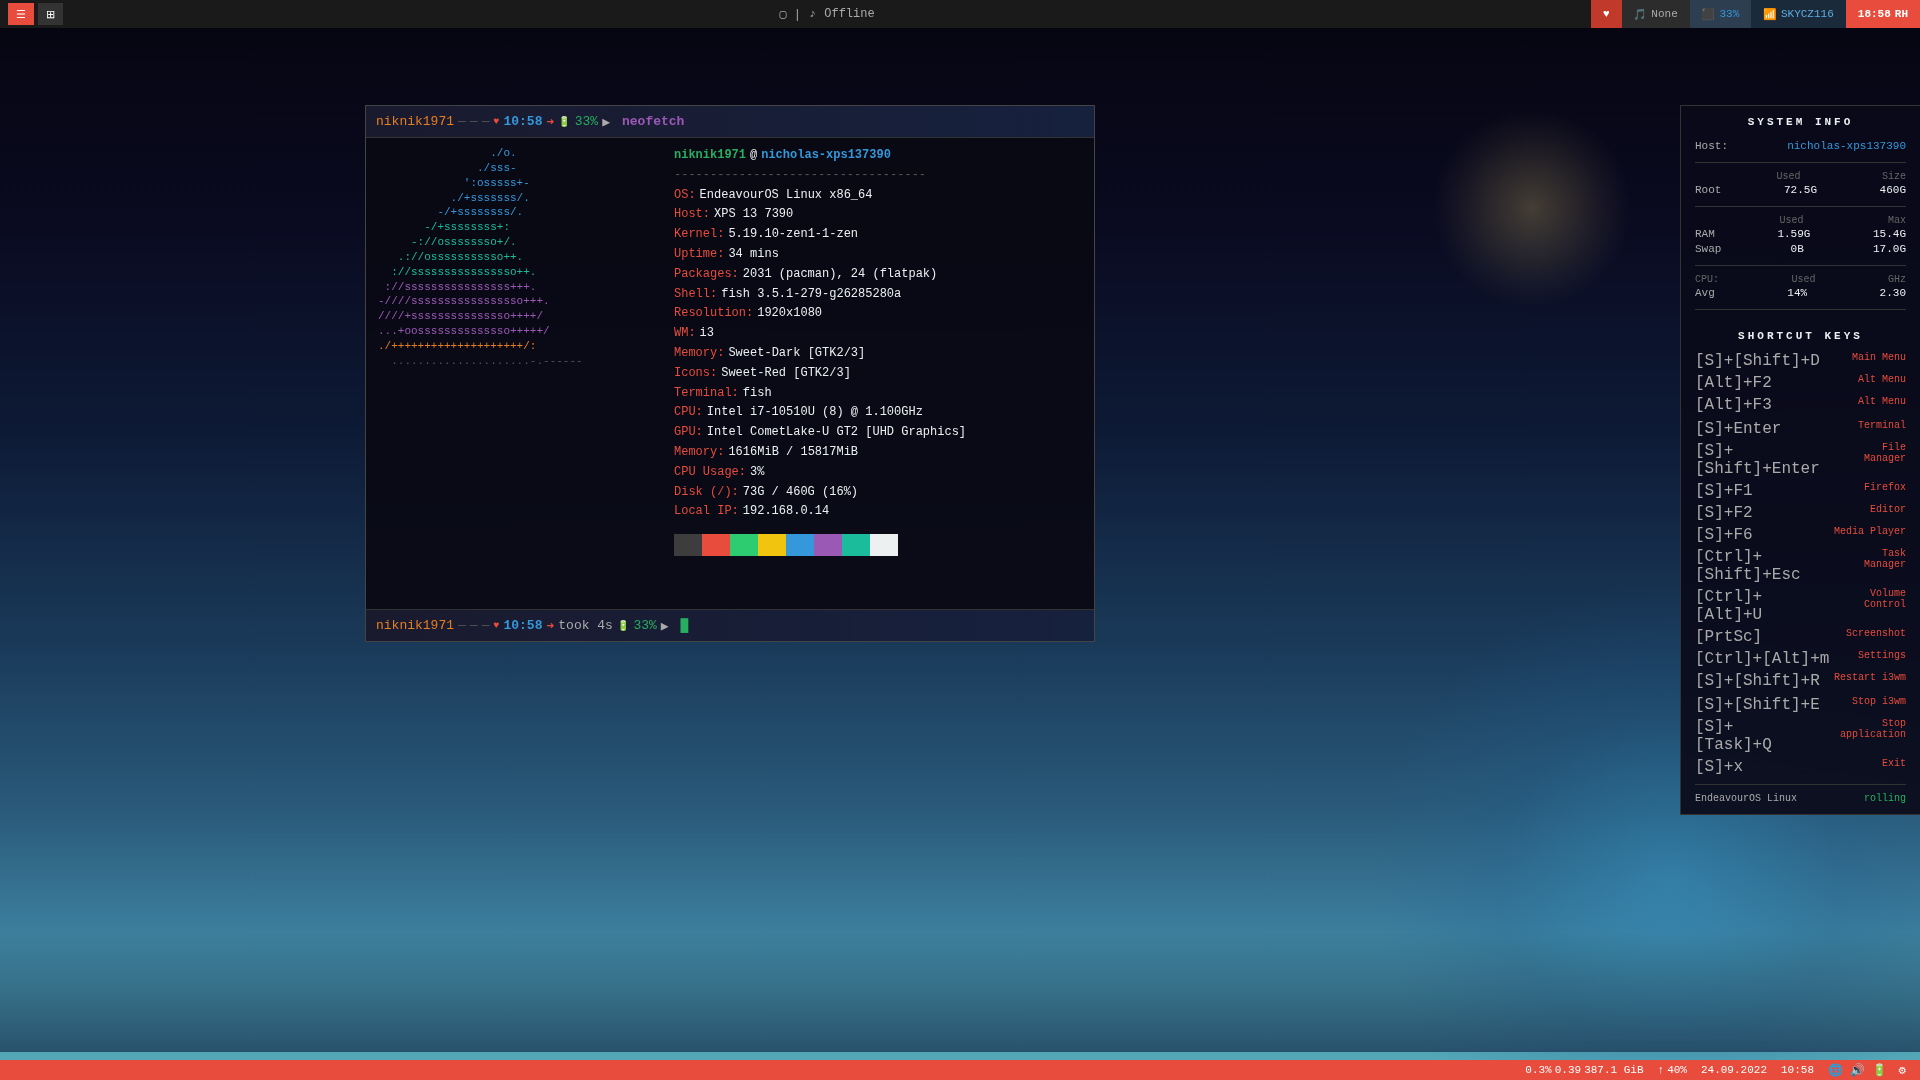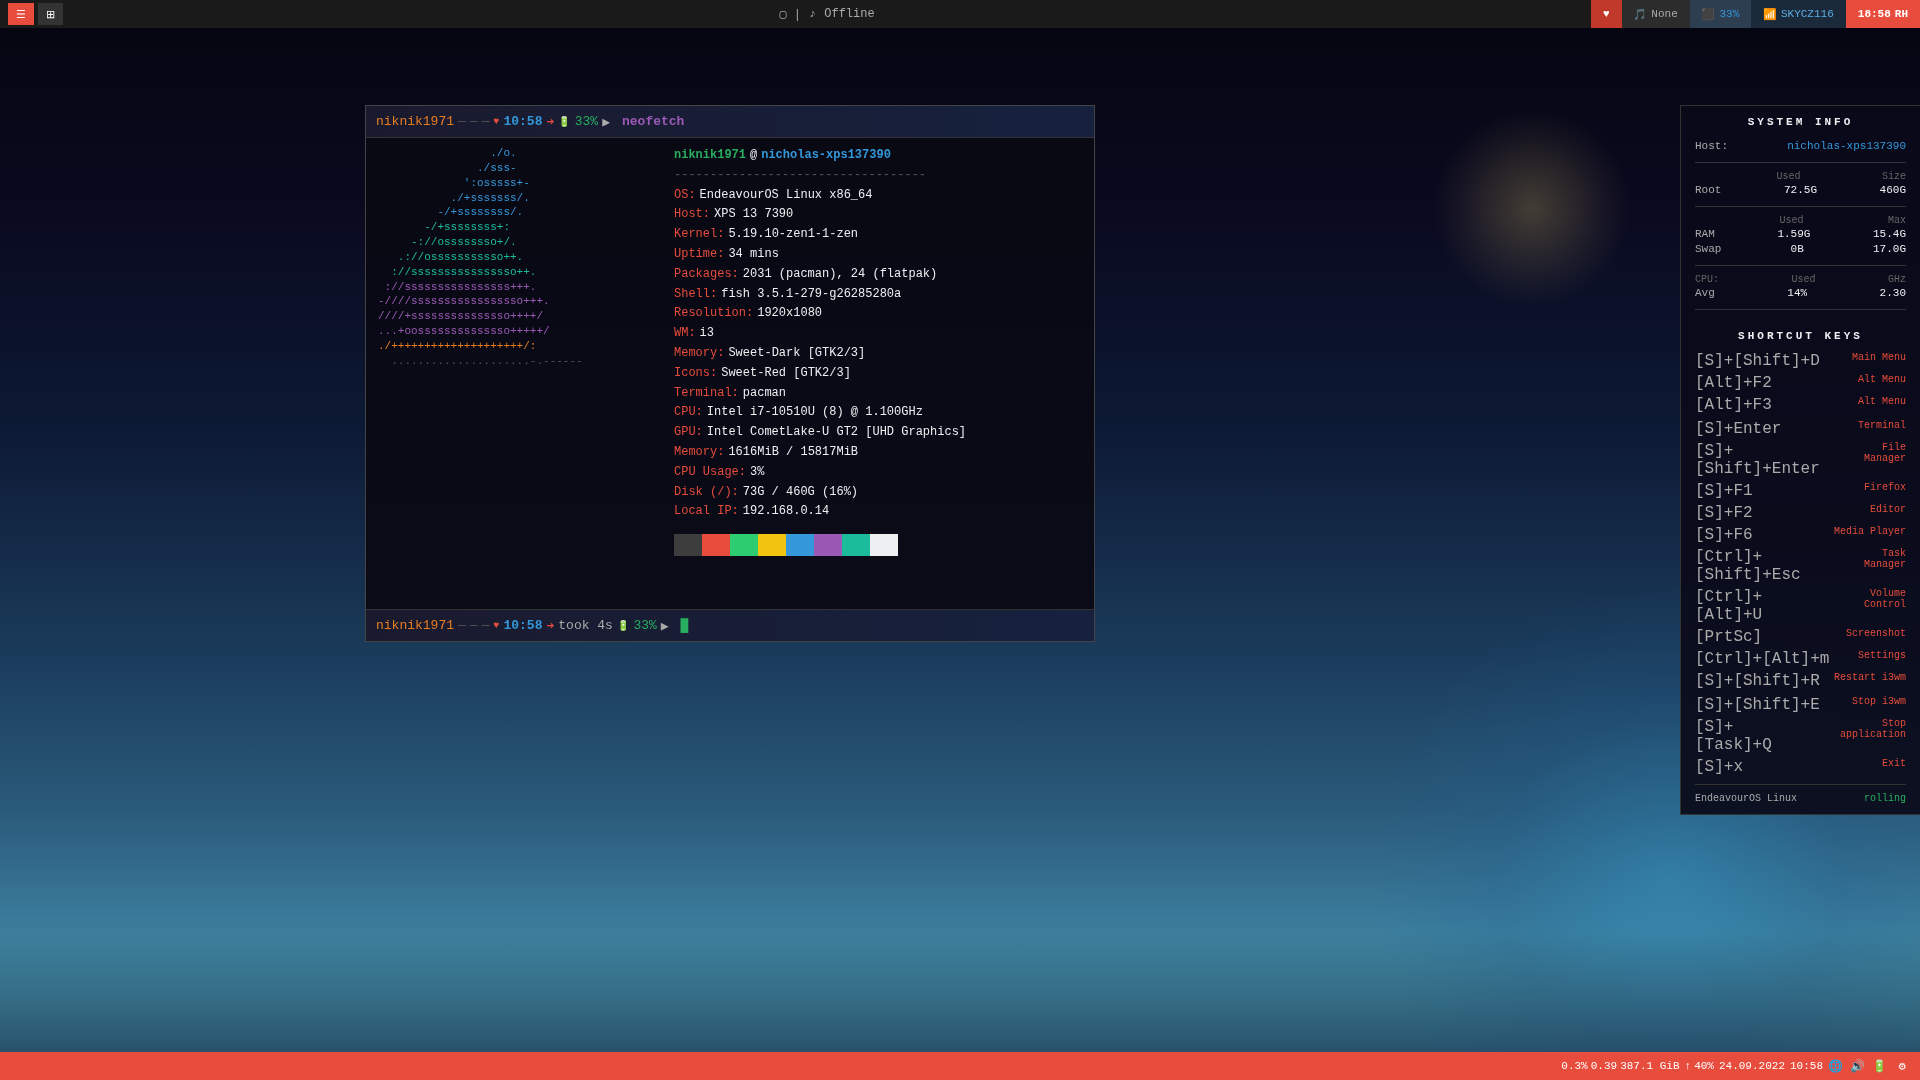--- a/index.html
+++ b/index.html
@@ -235,30 +235,30 @@
       display: flex;
       justify-content: space-between;
     }
     .si-footer-label { color: #aaa; font-size: 10px; }
     .si-footer-val { color: #27ae60; font-size: 10px; }
 
     
     .taskbar {
       position: absolute;
       bottom: 0; left: 0; right: 0;
-      height: 28px;
+      height: 20px;
       background: #e74c3c;
       display: flex;
       align-items: center;
       justify-content: flex-end;
       padding: 0 10px;
       z-index: 100;
       font-size: 11px;
       color: white;
-      gap: 5px;
+      gap: 14px;
     }
     .taskbar-item {
       display: flex;
       align-items: center;
       gap: 3px;
       color: white;
       font-size: 11px;
     }
     .taskbar-icons {
       display: flex;
@@ -429,21 +429,21 @@
         <div class="nf-line">
           <span class="nf-key">Memory:</span>
           <span class="nf-val">Sweet-Dark [GTK2/3]</span>
         </div>
         <div class="nf-line">
           <span class="nf-key">Icons:</span>
           <span class="nf-val">Sweet-Red [GTK2/3]</span>
         </div>
         <div class="nf-line">
           <span class="nf-key">Terminal:</span>
-          <span class="nf-val">pacman</span>
+          <span class="nf-val">fish</span>
         </div>
         <div class="nf-line">
           <span class="nf-key">CPU:</span>
           <span class="nf-val">Intel i7-10510U (8) @ 1.100GHz</span>
         </div>
         <div class="nf-line">
           <span class="nf-key">GPU:</span>
           <span class="nf-val">Intel CometLake-U GT2 [UHD Graphics]</span>
         </div>
         <div class="nf-line">

